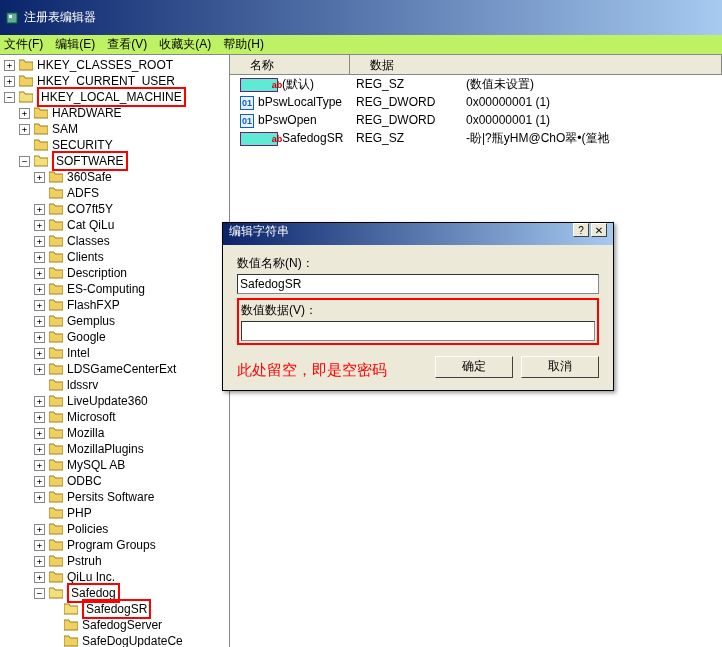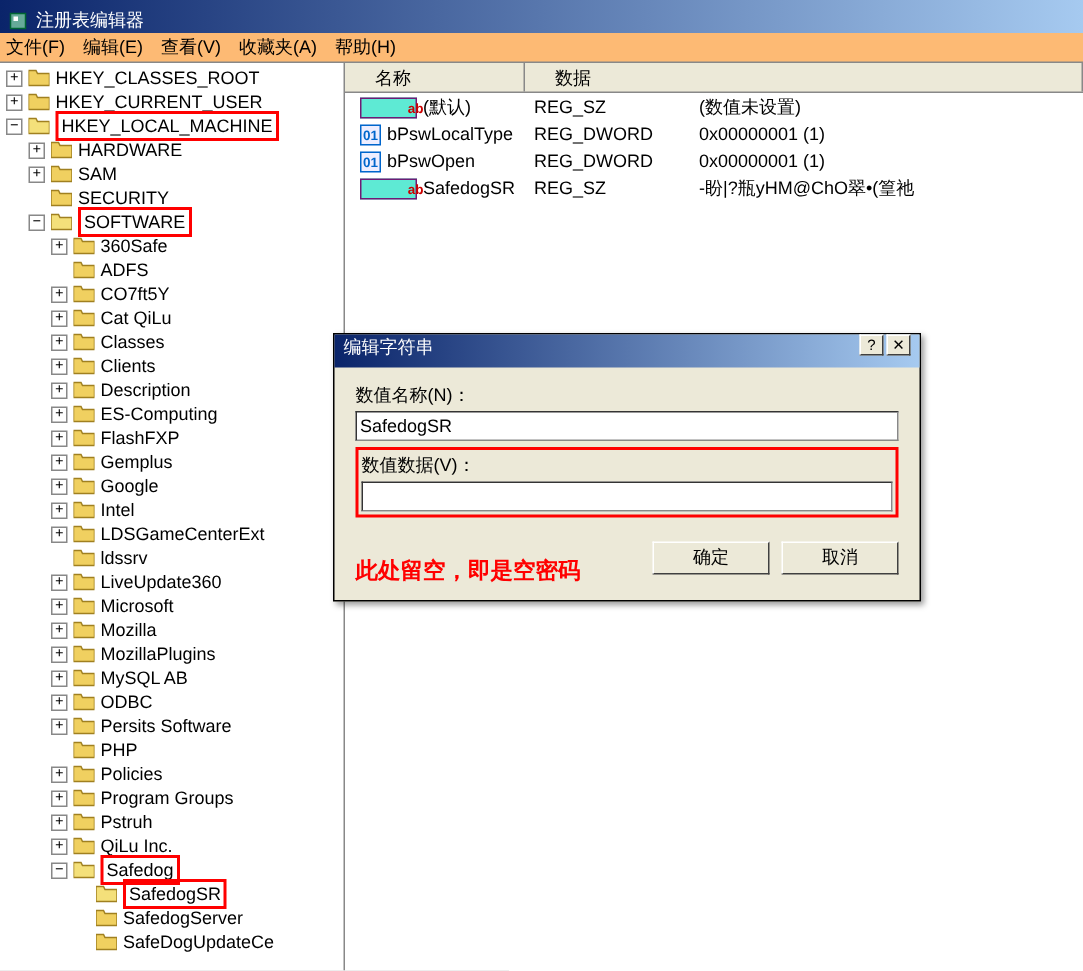--- a/index.html
+++ b/index.html
@@ -1,20 +1,20 @@
 <!DOCTYPE html>
 <html><head>
 <meta charset="utf-8">
 <style>
 * { margin: 0; padding: 0; box-sizing: border-box; font-family: "Microsoft YaHei", SimSun, Arial, sans-serif; font-size: 12px; }
 body { background: #c0c0c0; width: 722px; height: 647px; overflow: hidden; position: relative; }
 
-.titlebar { background: linear-gradient(to right, #0a246a, #a6caf0); color: #fff; height: 22px; display: flex; align-items: flex-end; padding: 0 4px; }
+.titlebar { background: linear-gradient(to right, #0a246a, #a6caf0); color: #fff; height: 35px; display: flex; align-items: center; padding: 0 4px; }
 .titlebar .appicon { width: 16px; height: 16px; margin-right: 4px; display: inline-flex; align-items: center; justify-content: center; }
-.menubar { background: #fdba74; height: 20px; display: flex; align-items: center; padding: 0 4px; border-bottom: 1px solid #888; }
+.menubar { background: #bef264; height: 20px; display: flex; align-items: center; padding: 0 4px; border-bottom: 1px solid #888; }
 .menubar span { margin-right: 12px; cursor: default; }
 
 .main { display: flex; height: calc(647px - 42px); background: #fff; }
 .treepane { width: 230px; border-right: 1px solid #888; overflow: auto; background: #fff; padding-top: 2px; }
 .listpane { flex: 1; background: #fff; position: relative; }
 .row { display: flex; align-items: center; height: 16px; line-height: 16px; }
 .expander { width: 11px; height: 11px; border: 1px solid #888; display: inline-flex; align-items: center; justify-content: center; font-size: 9px; font-family: monospace; color: #000; margin-right: 4px; cursor: pointer; background: #fff; }
 .spacer { width: 15px; display: inline-block; }
 .folder { width: 14px; height: 12px; margin-right: 4px; display: inline-block; }
 .label { cursor: default; }
@@ -32,21 +32,21 @@
 .bin-icon { border: 1px solid #06c; color: #06c; background: #eef; }
 
 .dialog { position: absolute; left: 222px; top: 222px; width: 392px; background: #ece9d8; border: 1px solid #000; box-shadow: 2px 2px 4px rgba(0,0,0,0.4); }
 .dlg-title { background: linear-gradient(to right, #0a246a, #a6caf0); color: #fff; height: 22px; display: flex; padding: 0 6px; justify-content: space-between; }
 .dlg-title .ctrls { display: flex; gap: 2px; }
 .dlg-title .ctrlbtn { width: 16px; height: 14px; background: #ece9d8; border: 1px solid #fff; border-right-color: #404040; border-bottom-color: #404040; font-size: 10px; display: flex; align-items: center; justify-content: center; color: #000; cursor: pointer; }
 .dlg-body { padding: 10px 14px; }
 .dlg-body label { display: block; margin-bottom: 2px; }
 .dlg-body input { width: 100%; border: 1px inset #888; padding: 2px; font-size: 12px; background: #fff; }
 .red-box { border: 2px solid #ff0000; padding: 2px; margin-top: 4px; }
-.annot { color: #ff0000; font-size: 15px; margin-top: 18px; font-weight: bold; }
+.annot { color: #ff0000; font-size: 15px; margin-top: 8px; }
 .dlg-btns { display: flex; justify-content: flex-end; gap: 8px; padding: 0 14px 12px; }
 .dlg-btns button { width: 78px; height: 22px; background: #ece9d8; border: 1px solid #404040; border-top-color: #fff; border-left-color: #fff; cursor: pointer; }
 
 .folder svg { display: block; }
 </style>
 </head>
 <body>
 
 <div class="titlebar">
   <span class="appicon">

